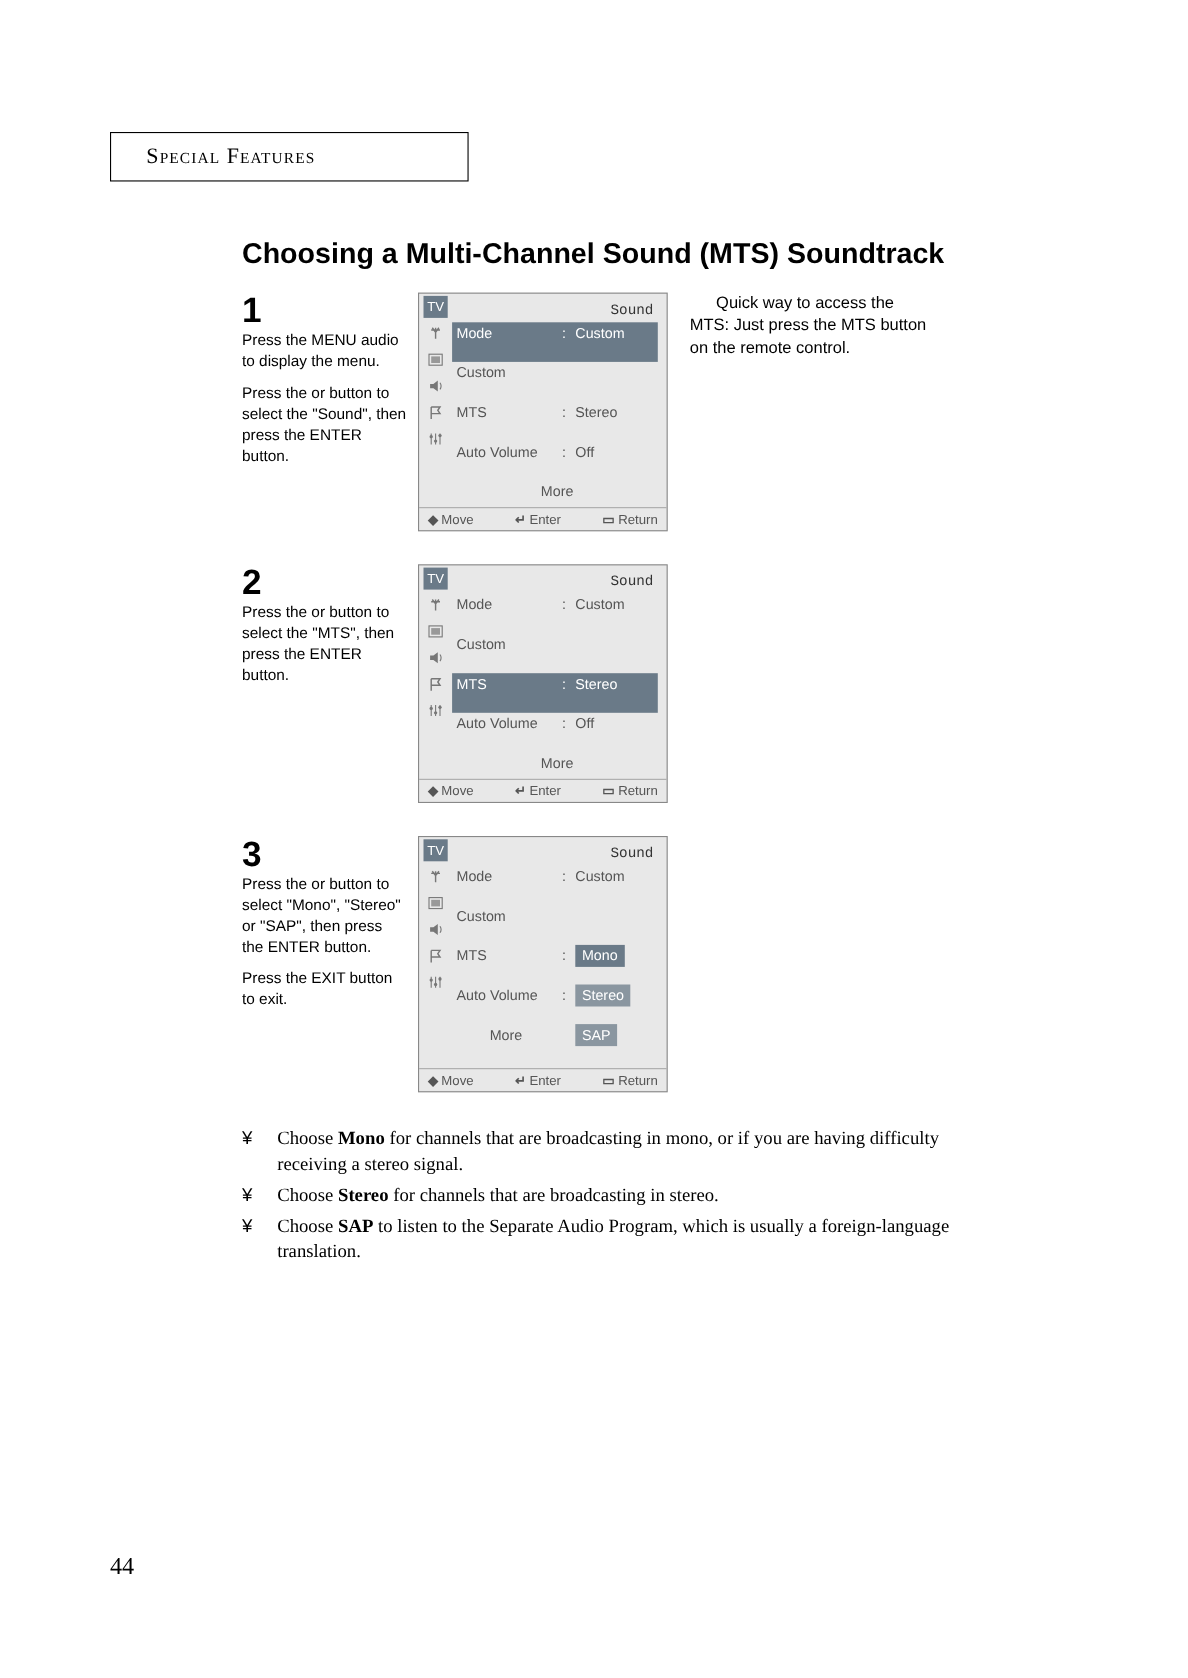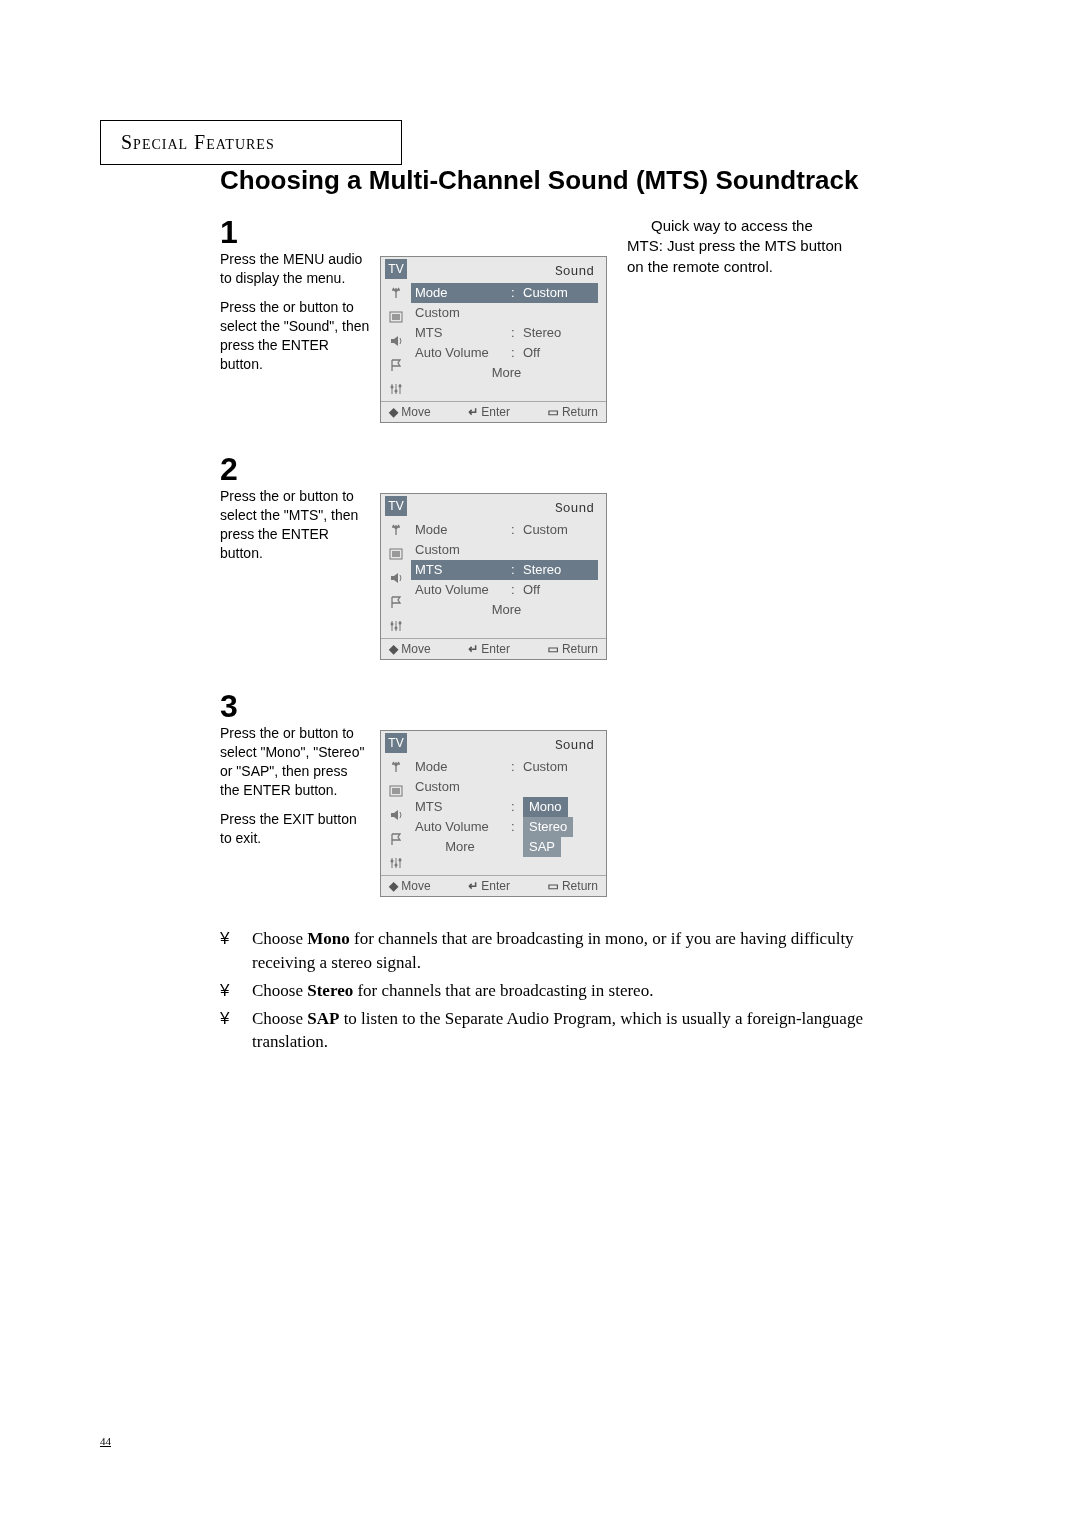--- a/index.html
+++ b/index.html
@@ -12,28 +12,29 @@
     height: 1525px;
     position: relative;
   }
   .page {
     box-sizing: border-box;
     padding: 120px 100px 0 100px;
     width: 1080px;
   }
   .sec-header {
     border: 1px solid #000;
-    padding: 10px 20px;
+    padding: 10px 32px;
     font-variant: small-caps;
     font-family: "Times New Roman", serif;
     font-size: 20px;
     letter-spacing: 1px;
     width: 260px;
   }
   .title {
+    margin-top: 50px;
     margin-left: 120px;
     font-size: 26px;
     font-weight: bold;
     line-height: 1.2;
     width: 640px;
   }
   .intro {
     margin-top: 15px;
     margin-left: 120px;
     font-family: "Times New Roman", serif;
@@ -61,21 +62,20 @@
     font-weight: bold;
     line-height: 1;
     margin-bottom: 2px;
   }
   .osd {
     width: 225px;
     border: 1px solid #888;
     background: #e8e8e8;
     font-size: 13px;
     color: #555;
-    margin-top: 40px;
   }
   .osd-body {
     display: flex;
   }
   .osd-icons {
     width: 30px;
     display: flex;
     flex-direction: column;
   }
   .osd-icon {
@@ -100,21 +100,21 @@
   .osd-title {
     text-align: right;
     font-size: 13px;
     color: #333;
     padding-right: 4px;
     height: 22px;
     line-height: 22px;
     font-family: Liberation Mono, monospace;
   }
   .osd-line {
-    height: 20px;
+    height: 36px;
     line-height: 20px;
     display: flex;
     gap: 6px;
   }
   .osd-line.hl {
     background: #6a7a88;
     color: #fff;
     padding-left: 4px;
     margin-left: -4px;
   }
@@ -152,25 +152,24 @@
   }
   .bullet {
     display: flex;
     gap: 18px;
     margin-bottom: 4px;
   }
   .bullet-mark { width: 14px; }
   .bullet-text { flex: 1; font-family: Liberation Serif, serif; }
   .page-num {
     position: absolute;
-    bottom: 78px;
+    bottom: 88px;
     left: 100px;
     font-family: "Times New Roman", serif;
-    font-size: 11px;
-    text-decoration: underline;
+    font-size: 22px;
   }
   svg { display: block; }
 </style>
 </head>
 <body>
 
 <div class="page">
 
   <div class="sec-header">Special Features</div>
 

